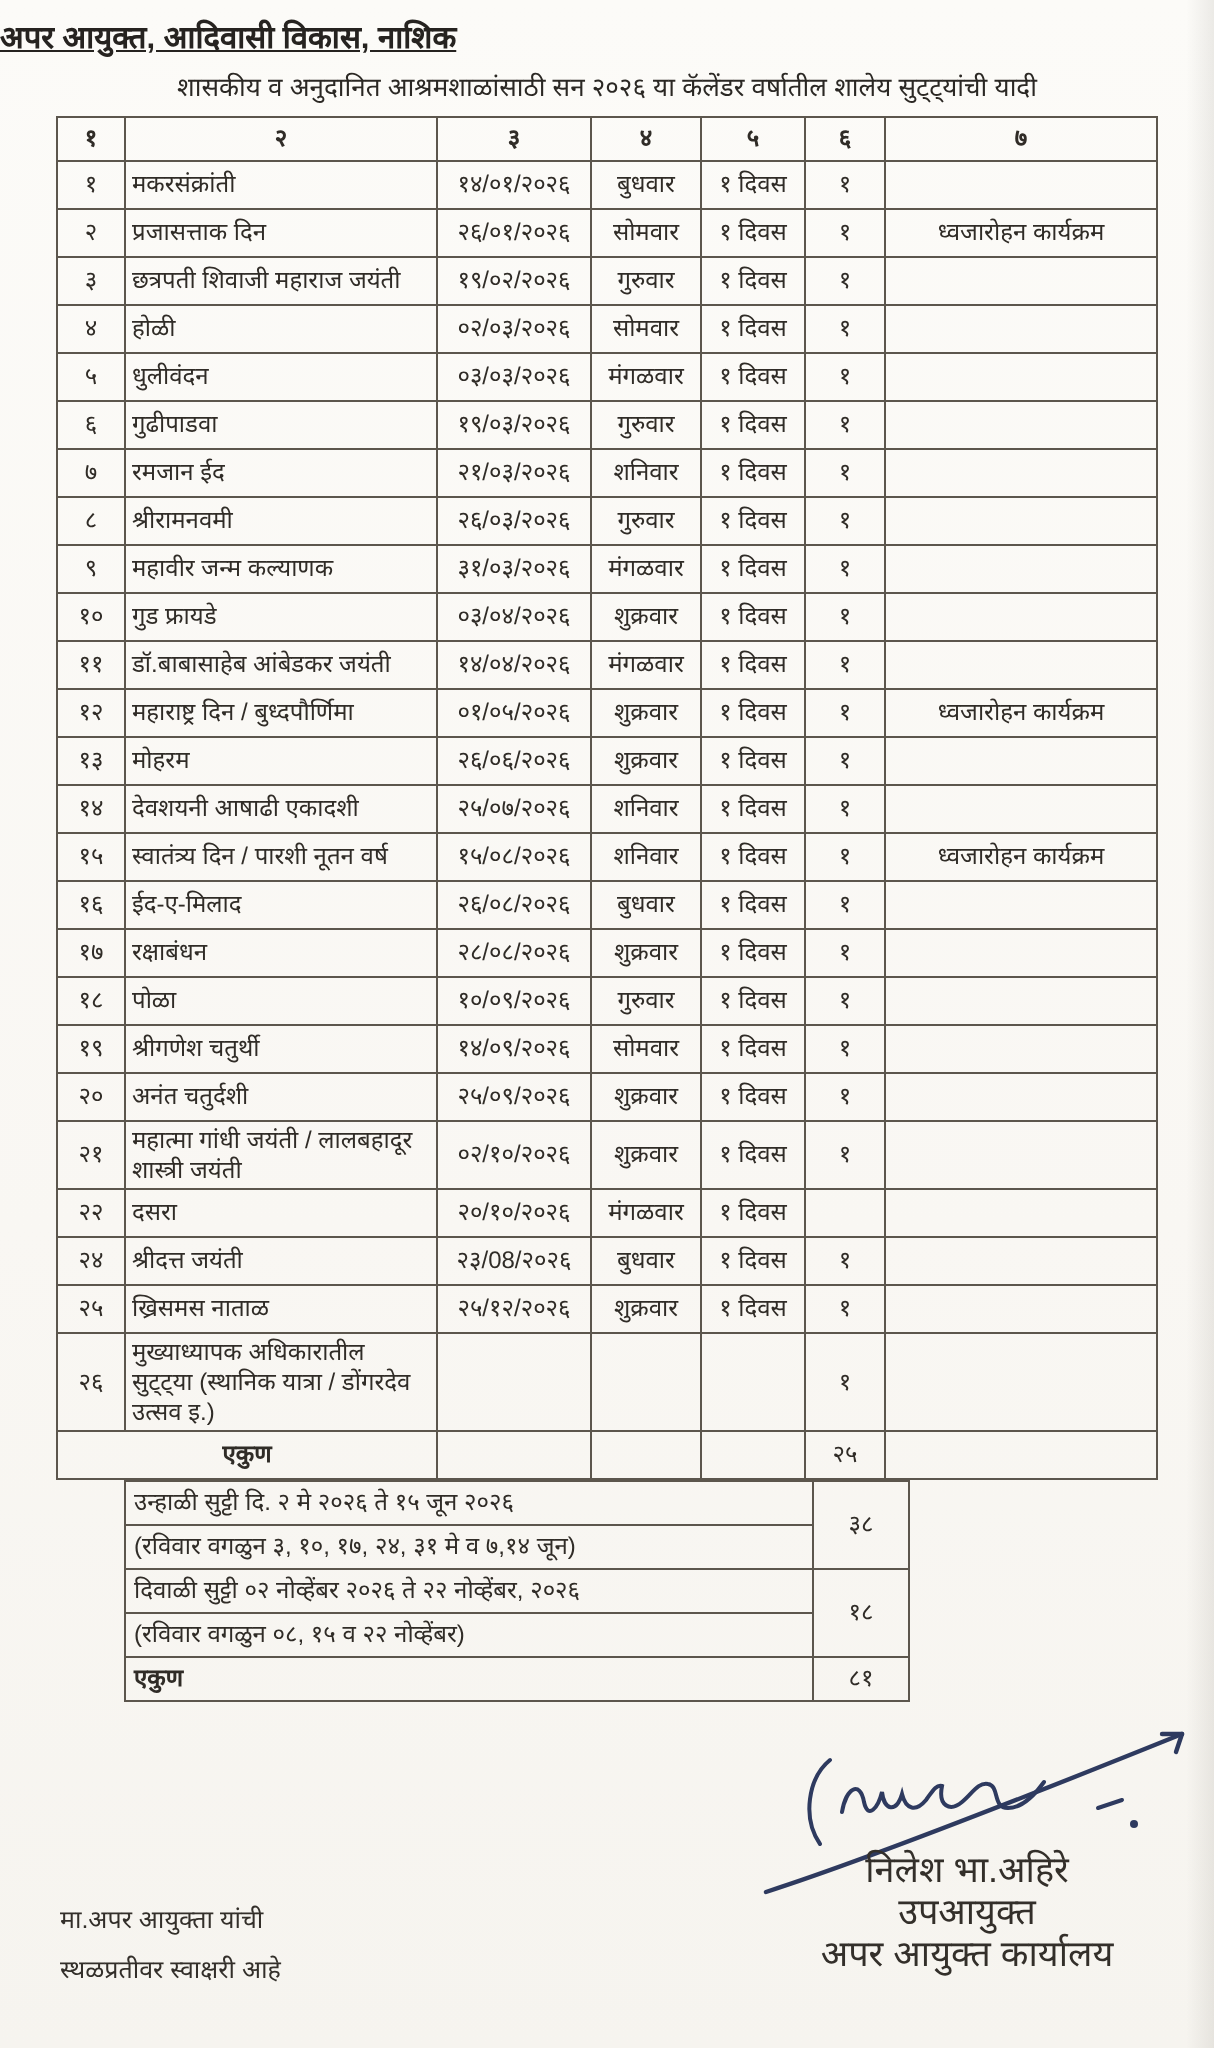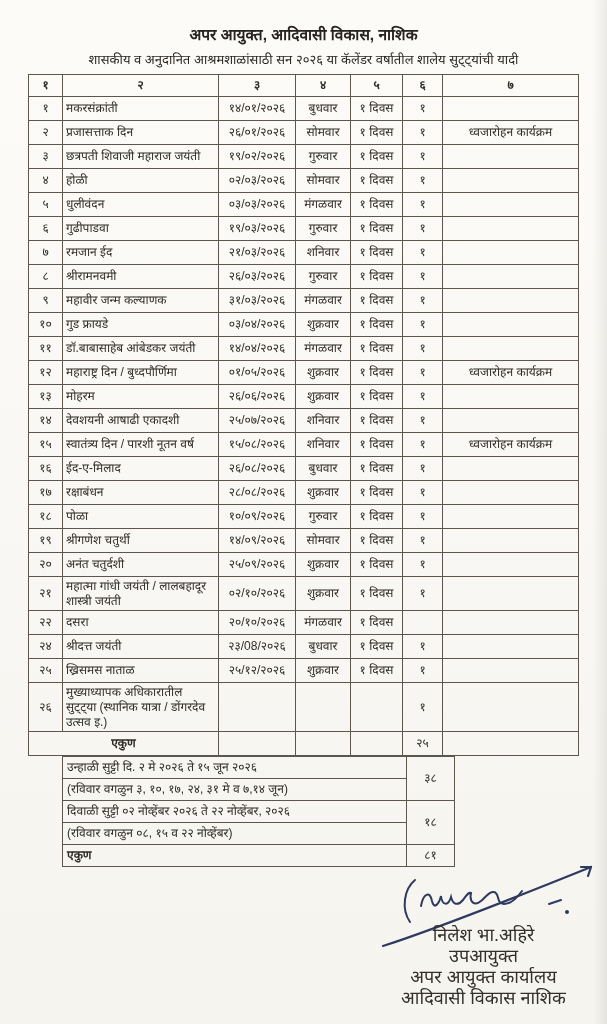--- a/index.html
+++ b/index.html
@@ -12,21 +12,21 @@
     position:relative;width:607px;height:1024px;overflow:hidden;
     background:linear-gradient(180deg,#fcfbf8 0%,#f9f7f3 60%,#f6f4ef 100%);
     color:#2e2b27;
   }
   .page::after{
     content:"";position:absolute;top:0;right:0;width:14px;height:100%;
     background:linear-gradient(90deg,rgba(0,0,0,0) 0%,rgba(90,85,75,.10) 100%);
     pointer-events:none;
   }
   .title{
-    padding-top:23px;text-align:center;font-weight:bold;font-size:15.5px;color:#262320;
+    padding-top:7px;text-align:left;font-weight:bold;font-size:15.5px;color:#262320;text-decoration:underline;
   }
   .subtitle{
     text-align:center;font-weight:normal;font-size:13px;margin-top:5px;color:#2b2824;
   }
   table{border-collapse:collapse;table-layout:fixed;}
   .holiday-table{
     margin:6px 0 0 28px;width:550px;
   }
   .holiday-table th,.holiday-table td{
     border:1px solid #5c564d;
@@ -385,21 +385,24 @@
       <path stroke-width="2.2" d="M4,90 C60,72 150,36 212,11"></path>
       <path stroke-width="2.2" d="M212,11 l-10,0"></path>
       <path stroke-width="2.2" d="M212,11 l-3,9"></path>
       <path stroke-width="2" d="M36,24 C25,33 22,53 31,66"></path>
       <path stroke-width="2" d="M42,50 c2,-12 9,-16 11,-5 c2,9 7,3 9,-5 c1,9 7,11 10,1 c2,8 7,9 12,3 c3,-4 5,-8 8,-7 c-2,10 4,13 10,8 c5,-4 8,-10 13,-9 c6,1 2,12 10,12 c7,0 13,-6 18,-13"></path>
       <path stroke-width="2" d="M170,48 l12,-4"></path>
       <circle cx="188" cy="56" r="2" fill="#2e3a5f" stroke="none"></circle>
     </g>
   </svg>
 
+  <div class="footer-left">
+    <div>मा.अपर आयुक्ता यांची</div>
+    <div>स्थळप्रतीवर स्वाक्षरी आहे</div>
+  </div>
 
   <div class="signature-block">
     <div>निलेश भा.अहिरे</div>
     <div>उपआयुक्त</div>
     <div>अपर आयुक्त कार्यालय</div>
-    <div>आदिवासी विकास नाशिक</div>
   </div>
 
 </div>
 
 </body></html>

